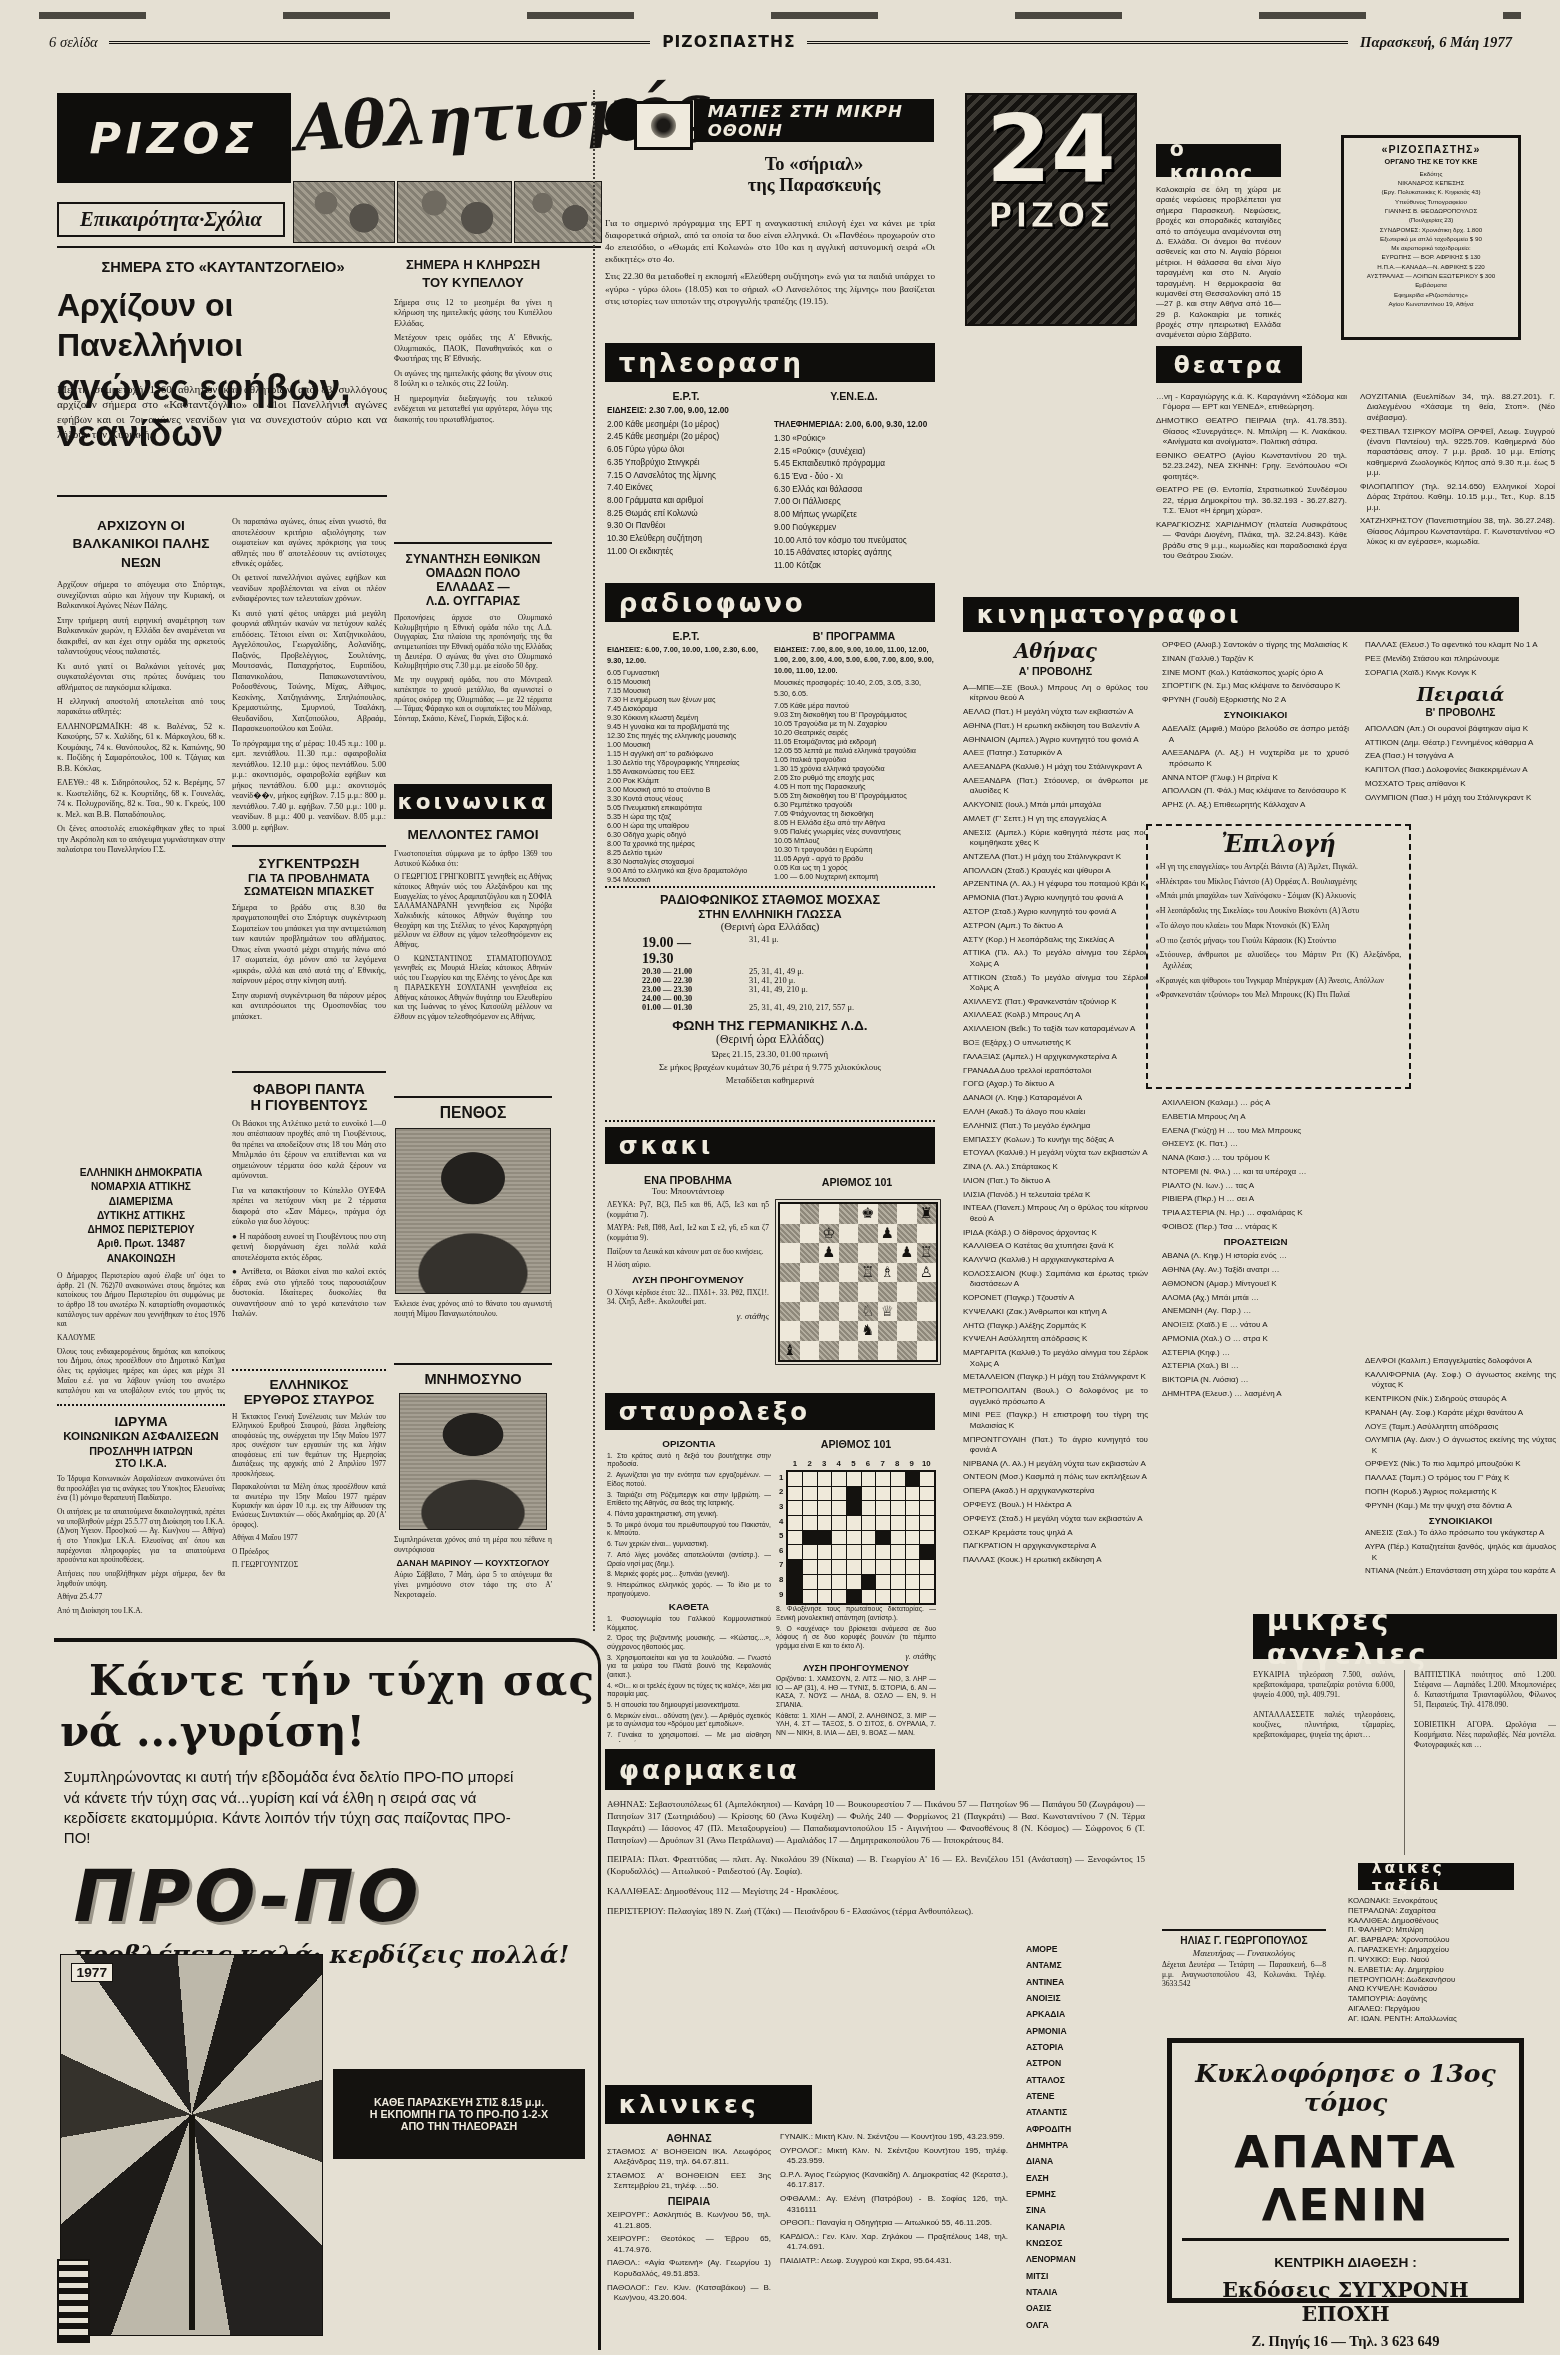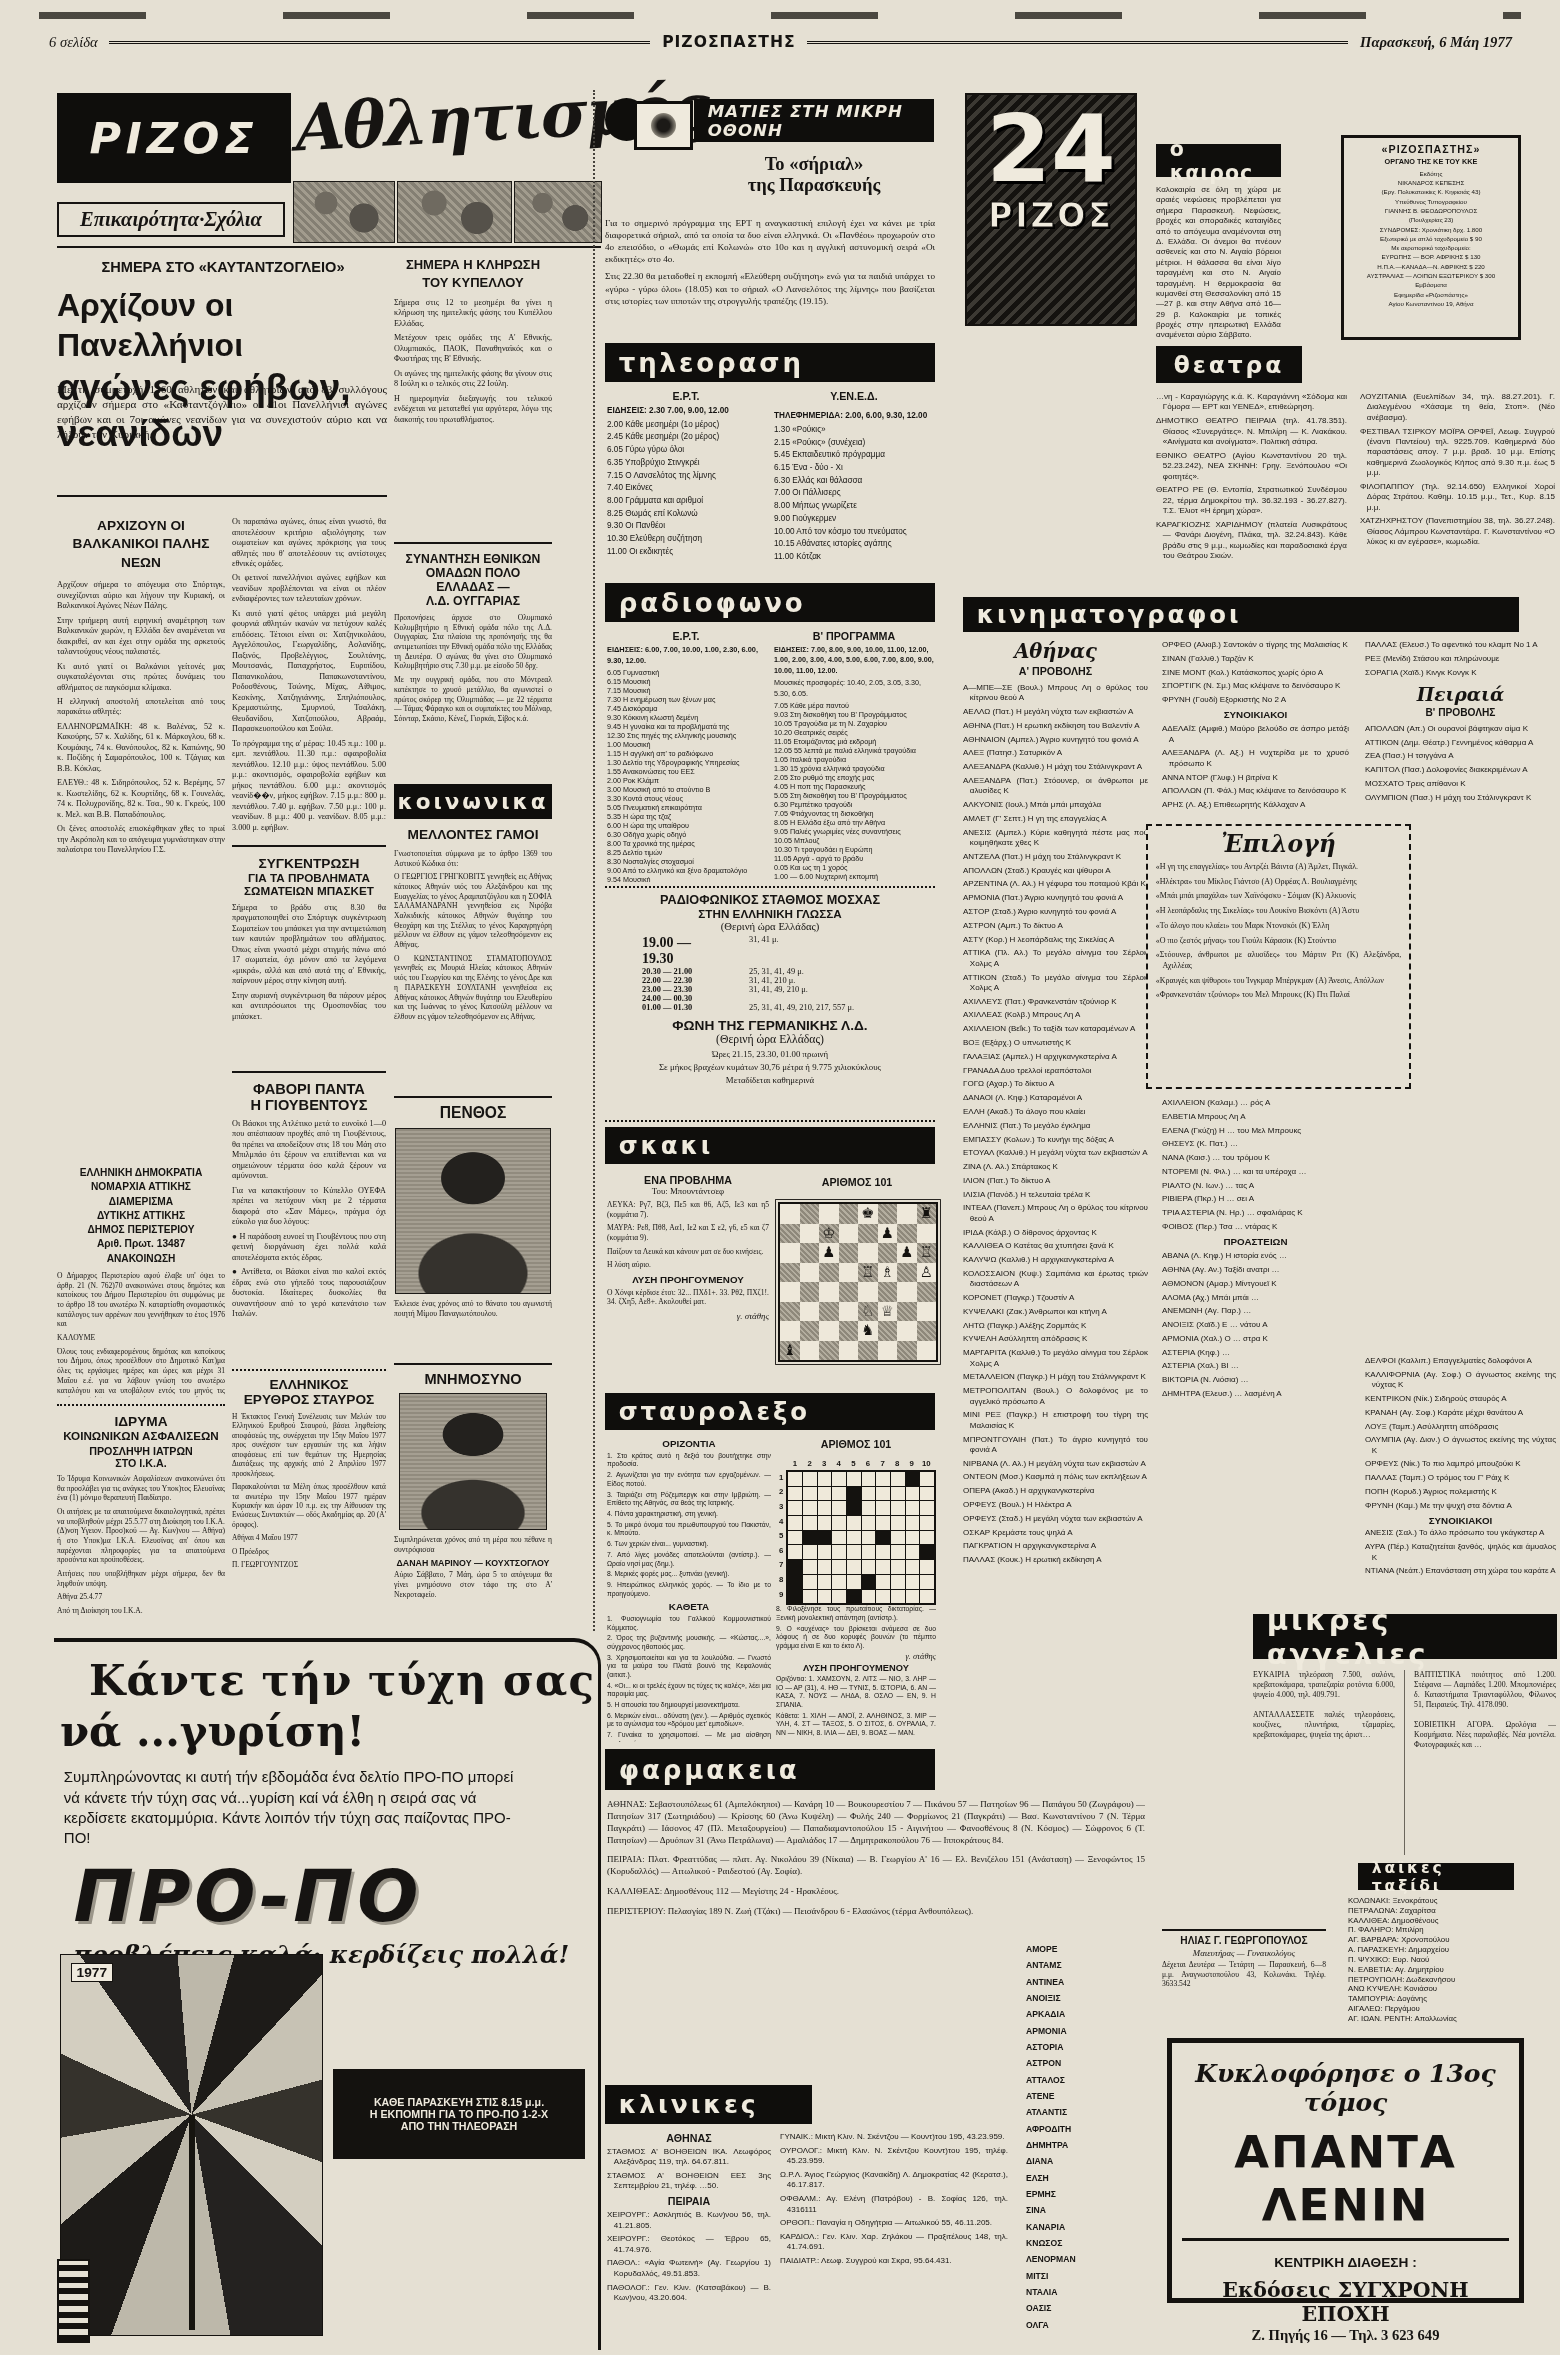--- a/index.html
+++ b/index.html
@@ -483,21 +483,21 @@
         <div class="lst" style="font-size:8.2px;line-height:1.55;">7.15 Ο Λανσελότος της λίμνης</div>
         <div class="lst" style="font-size:8.2px;line-height:1.55;">7.40 Εικόνες</div>
         <div class="lst" style="font-size:8.2px;line-height:1.55;">8.00 Γράμματα και αριθμοί</div>
         <div class="lst" style="font-size:8.2px;line-height:1.55;">8.25 Θωμάς επί Κολωνώ</div>
         <div class="lst" style="font-size:8.2px;line-height:1.55;">9.30 Οι Πανθέοι</div>
         <div class="lst" style="font-size:8.2px;line-height:1.55;">10.30 Ελεύθερη συζήτηση</div>
         <div class="lst" style="font-size:8.2px;line-height:1.55;">11.00 Οι εκδικητές</div>
       </div>
   </div>
   <div class="abs" style="left:774px;top:390px;width:160px;height:185px;overflow:hidden;">
-    <div class="hsec" style="font-size:10.7px;margin-bottom:8px;">Υ.ΕΝ.Ε.Δ.</div>
+    <div class="hsec" style="font-size:10.7px;margin-bottom:17px;">Υ.ΕΝ.Ε.Δ.</div>
     <div class="lst" style="font-weight:bold;font-size:8.2px;margin-bottom:2px;">ΤΗΛΕΦΗΜΕΡΙΔΑ: 2.00, 6.00, 9.30, 12.00</div>
     <div>
         <div class="lst" style="font-size:8.2px;line-height:1.55;">1.30 «Ρούκις»</div>
         <div class="lst" style="font-size:8.2px;line-height:1.55;">2.15 «Ρούκις» (συνέχεια)</div>
         <div class="lst" style="font-size:8.2px;line-height:1.55;">5.45 Εκπαιδευτικό πρόγραμμα</div>
         <div class="lst" style="font-size:8.2px;line-height:1.55;">6.15 Ένα - δύο - Χι</div>
         <div class="lst" style="font-size:8.2px;line-height:1.55;">6.30 Ελλάς και θάλασσα</div>
         <div class="lst" style="font-size:8.2px;line-height:1.55;">7.00 Οι Πάλλισερς</div>
         <div class="lst" style="font-size:8.2px;line-height:1.55;">8.00 Μήπως γνωρίζετε</div>
         <div class="lst" style="font-size:8.2px;line-height:1.55;">9.00 Γιούγκερμεν</div>
@@ -958,21 +958,21 @@
     <div class="ctr" style="font-size:8.8px;font-style:italic;margin:2px 0;">Μαιευτήρας — Γυναικολόγος</div>
     <p class="par-s" style="font-size:7.6px;">Δέχεται Δευτέρα — Τετάρτη — Παρασκευή, 6—8 μ.μ. Αναγνωστοπούλου 43, Κολωνάκι. Τηλέφ. 3633.542</p>
   </div>
 
   <div class="abs" style="left:1167px;top:2038px;width:357px;height:265px;border:5.9px solid #14120f;box-sizing:border-box;padding:15.6px 9.8px;text-align:center;">
     <div style="font-family:'DejaVu Serif',serif;font-weight:bold;font-style:italic;font-size:25px;">Κυκλοφόρησε ο 13ος τόμος</div>
     <div style="font-family:'DejaVu Sans',sans-serif;font-weight:bold;font-size:45px;letter-spacing:2px;margin:9.8px 0 3.9px;
                 border-bottom:3.9px solid #14120f;display:inline-block;padding-bottom:5.9px;">ΑΠΑΝΤΑ ΛΕΝΙΝ</div>
     <div style="font-family:'Liberation Sans',sans-serif;font-weight:bold;font-size:13.7px;margin-top:9.8px;">ΚΕΝΤΡΙΚΗ ΔΙΑΘΕΣΗ :</div>
     <div style="font-family:'DejaVu Serif',serif;font-weight:bold;font-size:20.5px;margin-top:7.8px;">Εκδόσεις ΣΥΓΧΡΟΝΗ ΕΠΟΧΗ</div>
-    <div style="font-weight:bold;font-size:14.6px;margin-top:1px;">Ζ. Πηγής 16 — Τηλ. 3 623 649</div>
+    <div style="font-weight:bold;font-size:14.6px;margin-top:7px;">Ζ. Πηγής 16 — Τηλ. 3 623 649</div>
   </div>
 
   <div class="abs" style="left:54px;top:1638px;width:544px;height:708px;border-top:4.9px solid #14120f;border-right:3.9px solid #14120f;
               border-radius:0 27px 0 0;overflow:hidden;">
     <div style="font-family:'DejaVu Serif',serif;font-weight:bold;font-size:42px;margin:13.7px 0 0 35px;letter-spacing:1px;">Κάντε τήν τύχη σας</div>
     <div style="font-family:'DejaVu Serif',serif;font-weight:bold;font-size:42px;margin:2px 0 0 5.9px;">νά ...γυρίση!</div>
     <div style="font-family:'Liberation Sans',sans-serif;font-size:15px;line-height:1.35;width:468px;margin:11.7px 0 0 9.8px;">Συμπληρώνοντας κι αυτή τήν εβδομάδα ένα δελτίο ΠΡΟ-ΠΟ μπορεί νά κάνετε τήν τύχη σας νά...γυρίση καί νά έλθη η σειρά σας νά κερδίσετε εκατομμύρια. Κάντε λοιπόν τήν τύχη σας παίζοντας ΠΡΟ-ΠΟ!</div>
     <div style="font-family:'DejaVu Sans',sans-serif;font-weight:bold;font-style:italic;font-size:72px;letter-spacing:3.9px;
                 margin:5.9px 0 0 19.5px;text-shadow:2.9px 2.9px 0 #9b968a;">ΠΡΟ-ΠΟ</div>
     <div style="font-family:'DejaVu Serif',serif;font-weight:bold;font-style:italic;font-size:24.4px;margin:2px 0 0 19.5px;">προβλέπεις καλά· κερδίζεις πολλά!</div>

